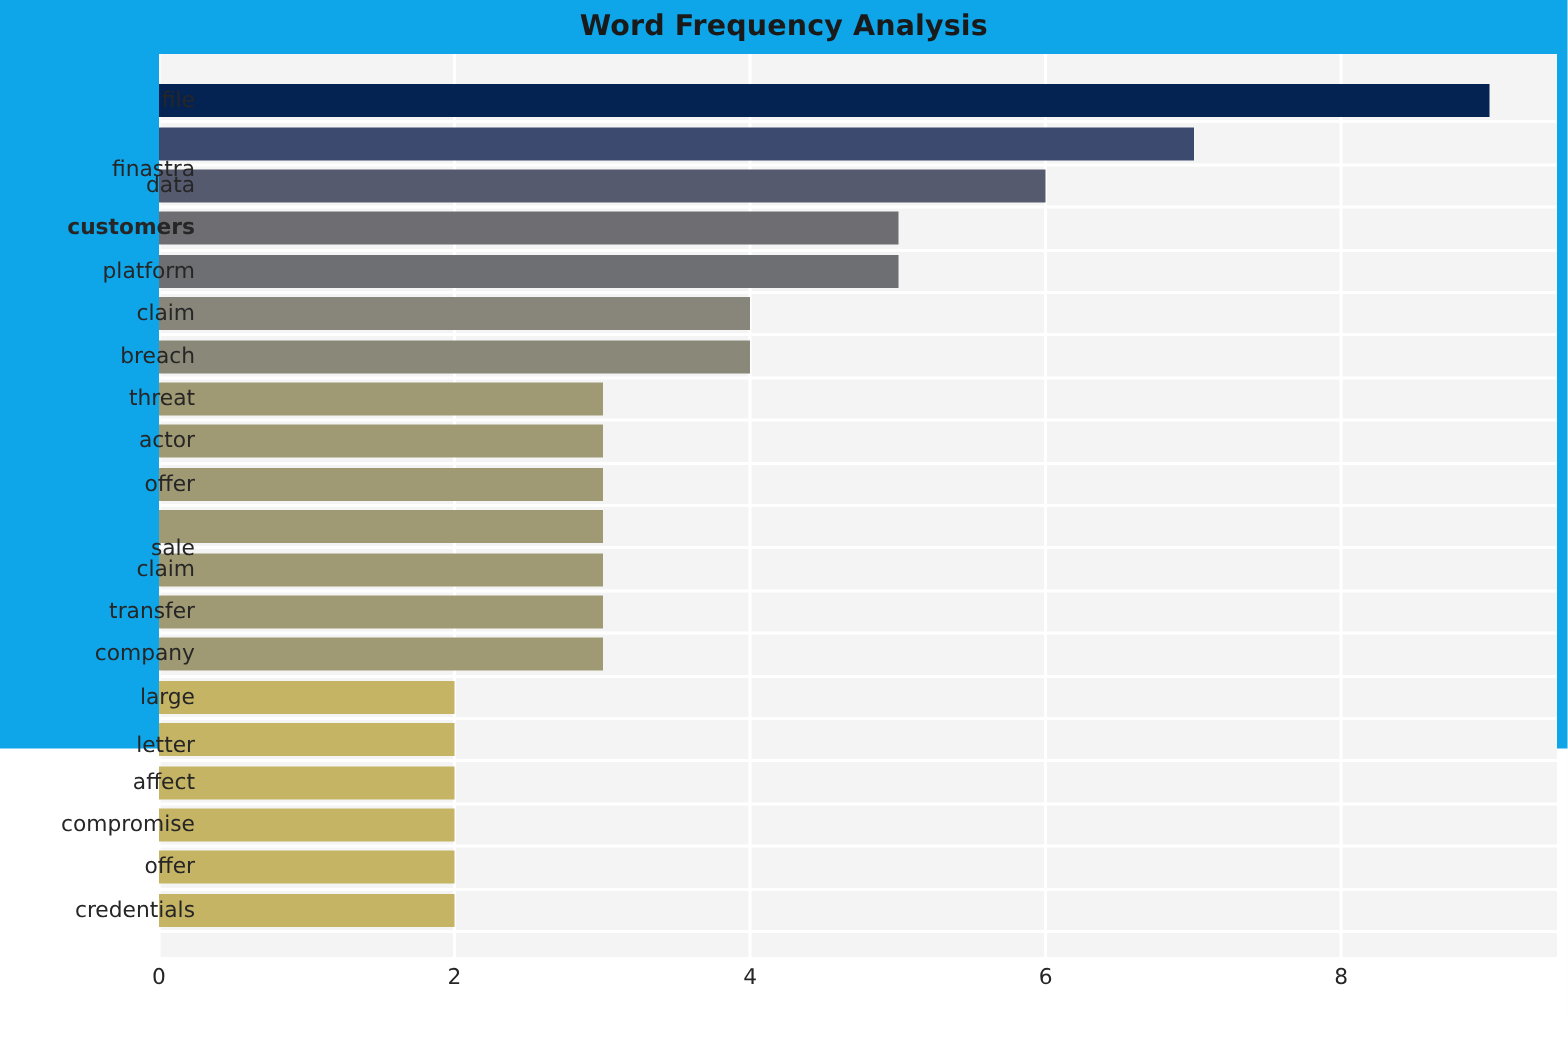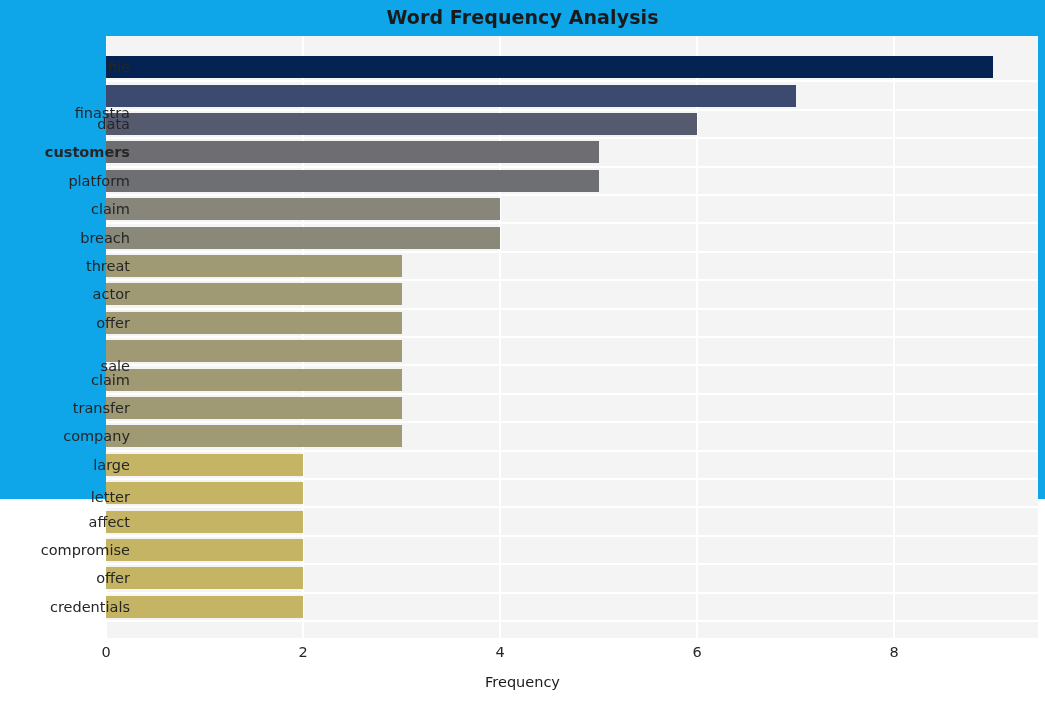--- a/index.html
+++ b/index.html
@@ -207,15 +207,14 @@
     </div>
 
   <div id="xtick-layer">
       <div class="xtick-label" style="left: 106px;">0</div>
       <div class="xtick-label" style="left: 303.04px;">2</div>
       <div class="xtick-label" style="left: 500.08px;">4</div>
       <div class="xtick-label" style="left: 697.121px;">6</div>
       <div class="xtick-label" style="left: 894.161px;">8</div>
     </div>
 
-  <div id="xaxis-label">Frequency</div>
 
 </div>
 
 </body></html>

